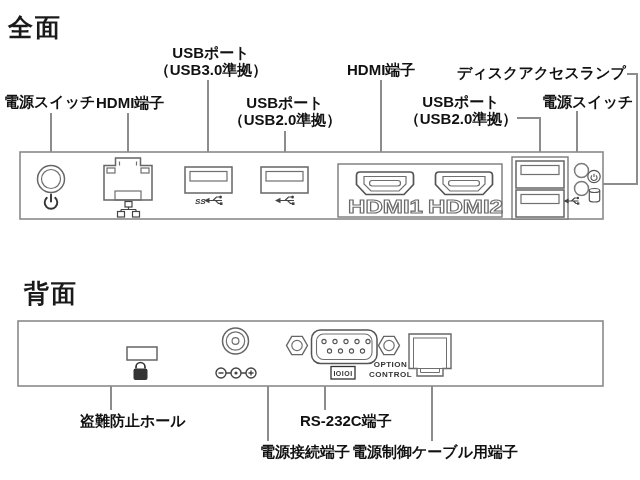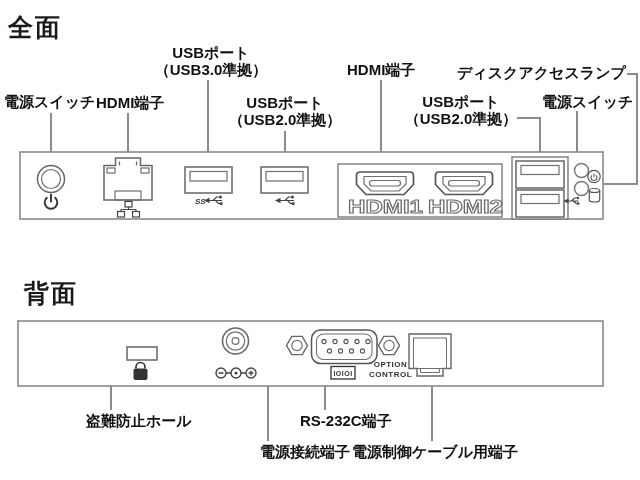--- a/index.html
+++ b/index.html
@@ -40,21 +40,21 @@
     <span>（USB2.0準拠）</span>
   </div>
   <div class="lbl" style="left:347px;top:61px;text-align:right;">HDMI端子</div>
   <div class="lbl ctr" style="left:404px;top:93px;width:114px;">
     <span>USBポート</span>
     <span>（USB2.0準拠）</span>
   </div>
   <div class="lbl" style="left:457px;top:64px;">ディスクアクセスランプ</div>
   <div class="lbl" style="left:542px;top:93px;">電源スイッチ</div>
 
-  <div class="lbl" style="left:86px;top:412px;">盗難防止ホール</div>
+  <div class="lbl" style="left:80px;top:412px;">盗難防止ホール</div>
   <div class="lbl" style="left:300px;top:412px;">RS-232C端子</div>
   <div class="lbl" style="left:224px;top:443px;margin-left:36px;">電源接続端子</div>
   <div class="lbl" style="left:352px;top:443px;">電源制御ケーブル用端子</div>
 
   <div class="lv" style="left:50px;top:113px;height:52px;"></div>
   <div class="lv" style="left:127px;top:113px;height:46px;"></div>
   <div class="lv" style="left:207px;top:80px;height:88px;"></div>
   <div class="lv" style="left:284px;top:131px;height:37px;"></div>
   <div class="lv" style="left:380px;top:80px;height:92px;"></div>
   <div class="lh" style="left:517px;top:117px;width:24px;"></div>

